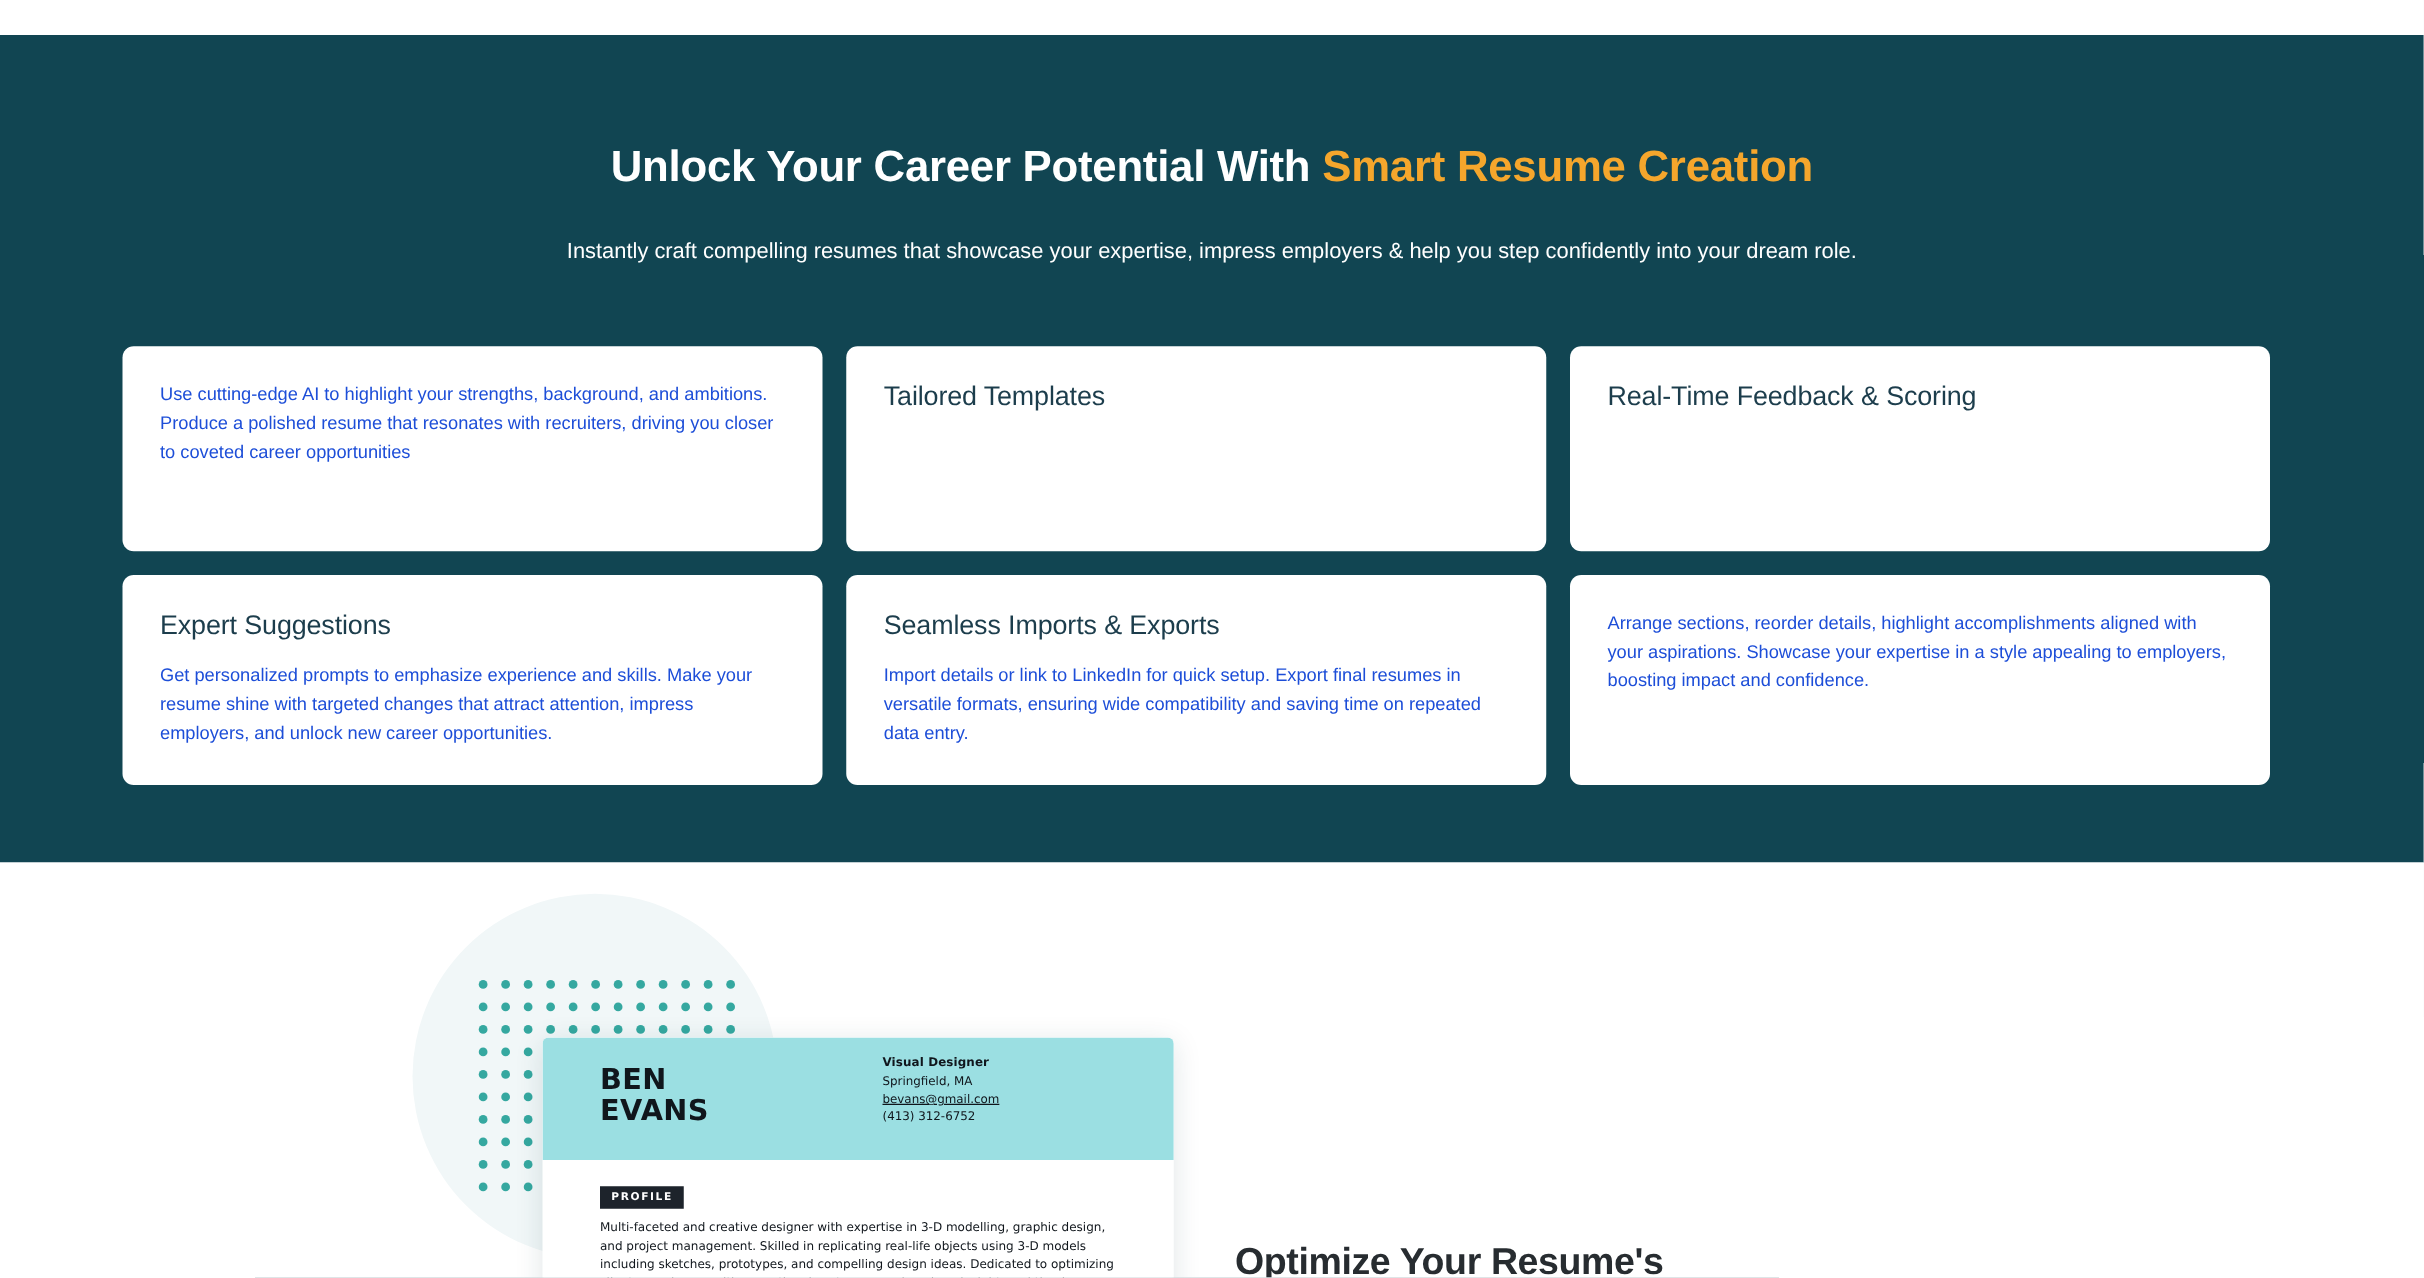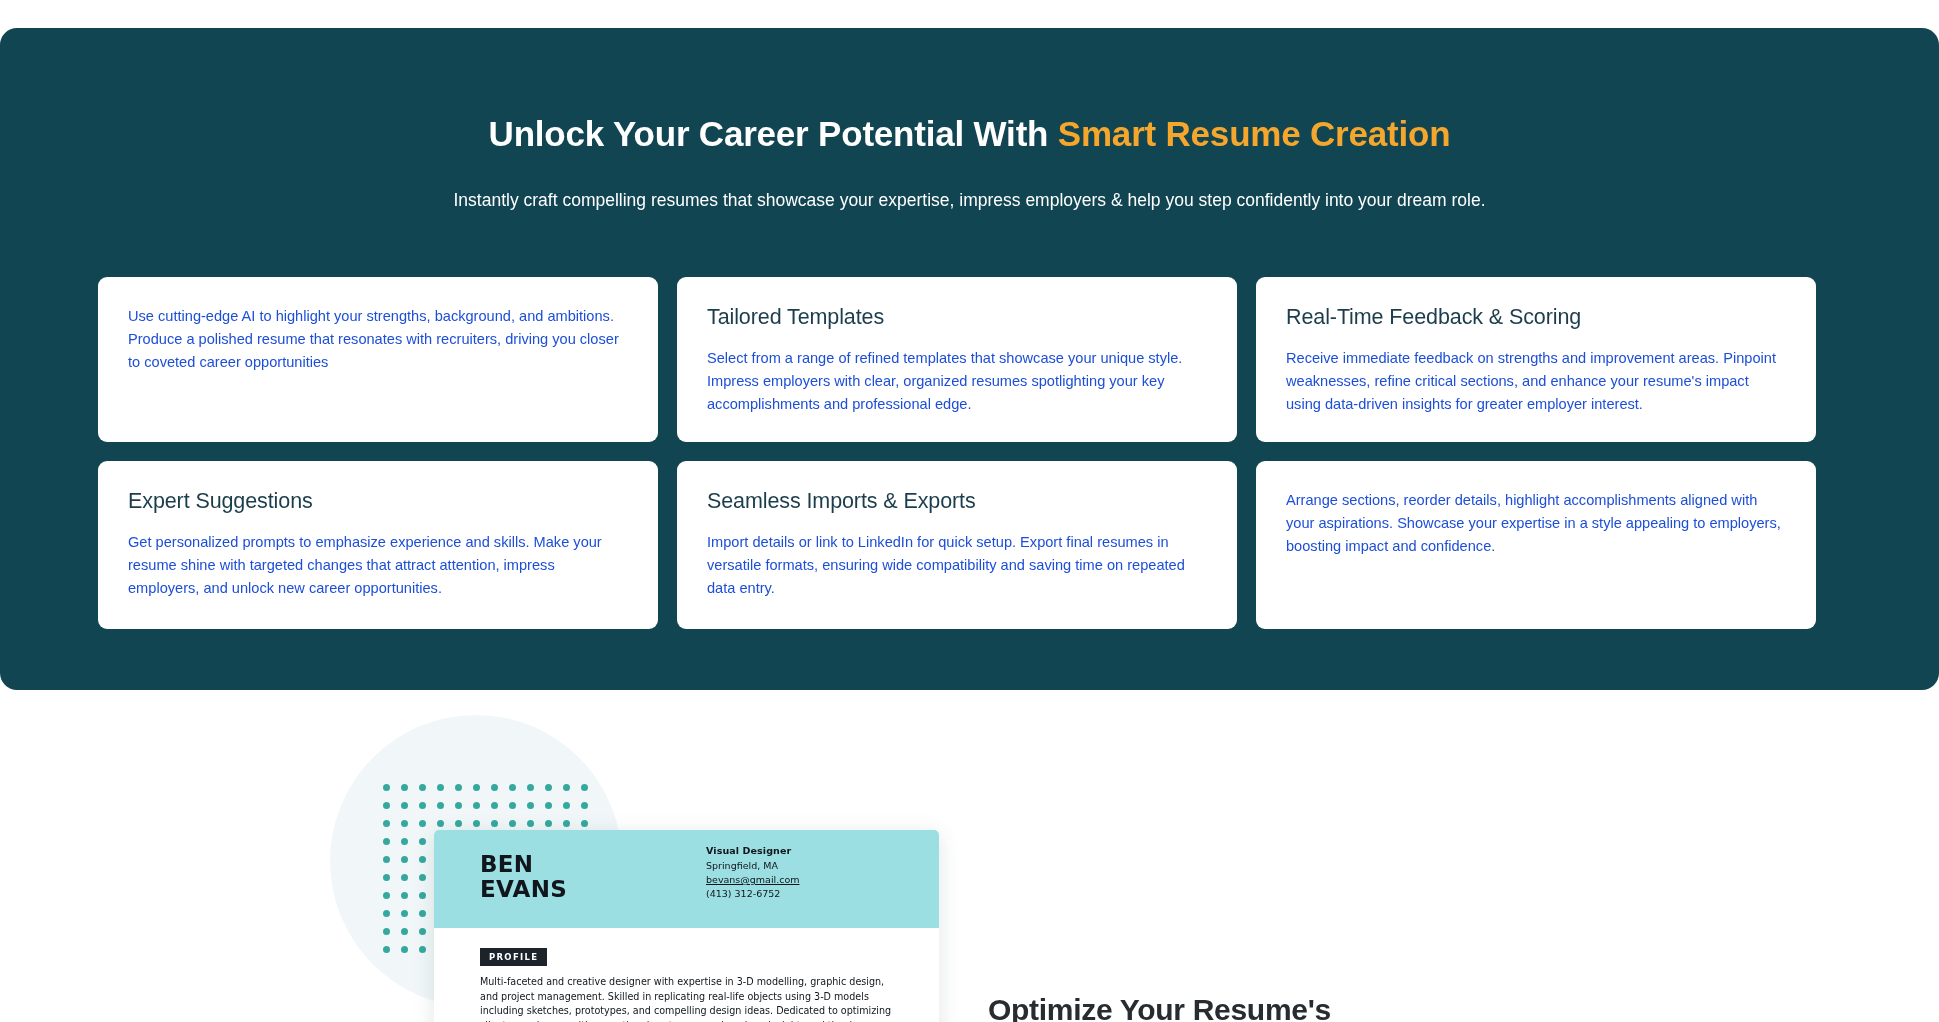--- a/index.html
+++ b/index.html
@@ -18,21 +18,20 @@
     position: absolute; top: 0; left: 0;
     width: 1939px; height: 28px;
     background: #ffffff;
   }
 
   
   .features-band {
     position: absolute; top: 28px; left: 0;
     width: 1939px; height: 662px;
     background: #114552;
-    border-radius: 17px;
   }
 
   .hero-heading {
     position: absolute; top: 86px; left: 0; width: 1939px;
     text-align: center;
     font-size: 35px;
     font-weight: 700;
     letter-spacing: -0.2px;
     color: #ffffff;
     white-space: nowrap;
@@ -200,26 +199,24 @@
     <p class="hero-sub">Instantly craft compelling resumes that showcase your expertise, impress employers &amp; help you step confidently into your dream role.</p>
 
     <div class="card-grid">
 
       <div class="feature-card">
         <div class="feature-desc">Use cutting-edge AI to highlight your strengths, background, and ambitions. Produce a polished resume that resonates with recruiters, driving you closer to coveted career opportunities</div>
       </div>
 
       <div class="feature-card">
         <div class="feature-title">Tailored Templates</div>
-        <div class="feature-desc">Select from a range of refined templates that showcase your unique style. Impress employers with clear, organized resumes spotlighting your key accomplishments and professional edge.</div>
       </div>
 
       <div class="feature-card">
         <div class="feature-title">Real-Time Feedback &amp; Scoring</div>
-        <div class="feature-desc">Receive immediate feedback on strengths and improvement areas. Pinpoint weaknesses, refine critical sections, and enhance your resume's impact using data-driven insights for greater employer interest.</div>
       </div>
 
       <div class="feature-card row2">
         <div class="feature-title">Expert Suggestions</div>
         <div class="feature-desc">Get personalized prompts to emphasize experience and skills. Make your resume shine with targeted changes that attract attention, impress employers, and unlock new career opportunities.</div>
       </div>
 
       <div class="feature-card row2">
         <div class="feature-title">Seamless Imports &amp; Exports</div>
         <div class="feature-desc">Import details or link to LinkedIn for quick setup. Export final resumes in versatile formats, ensuring wide compatibility and saving time on repeated data entry.</div>

